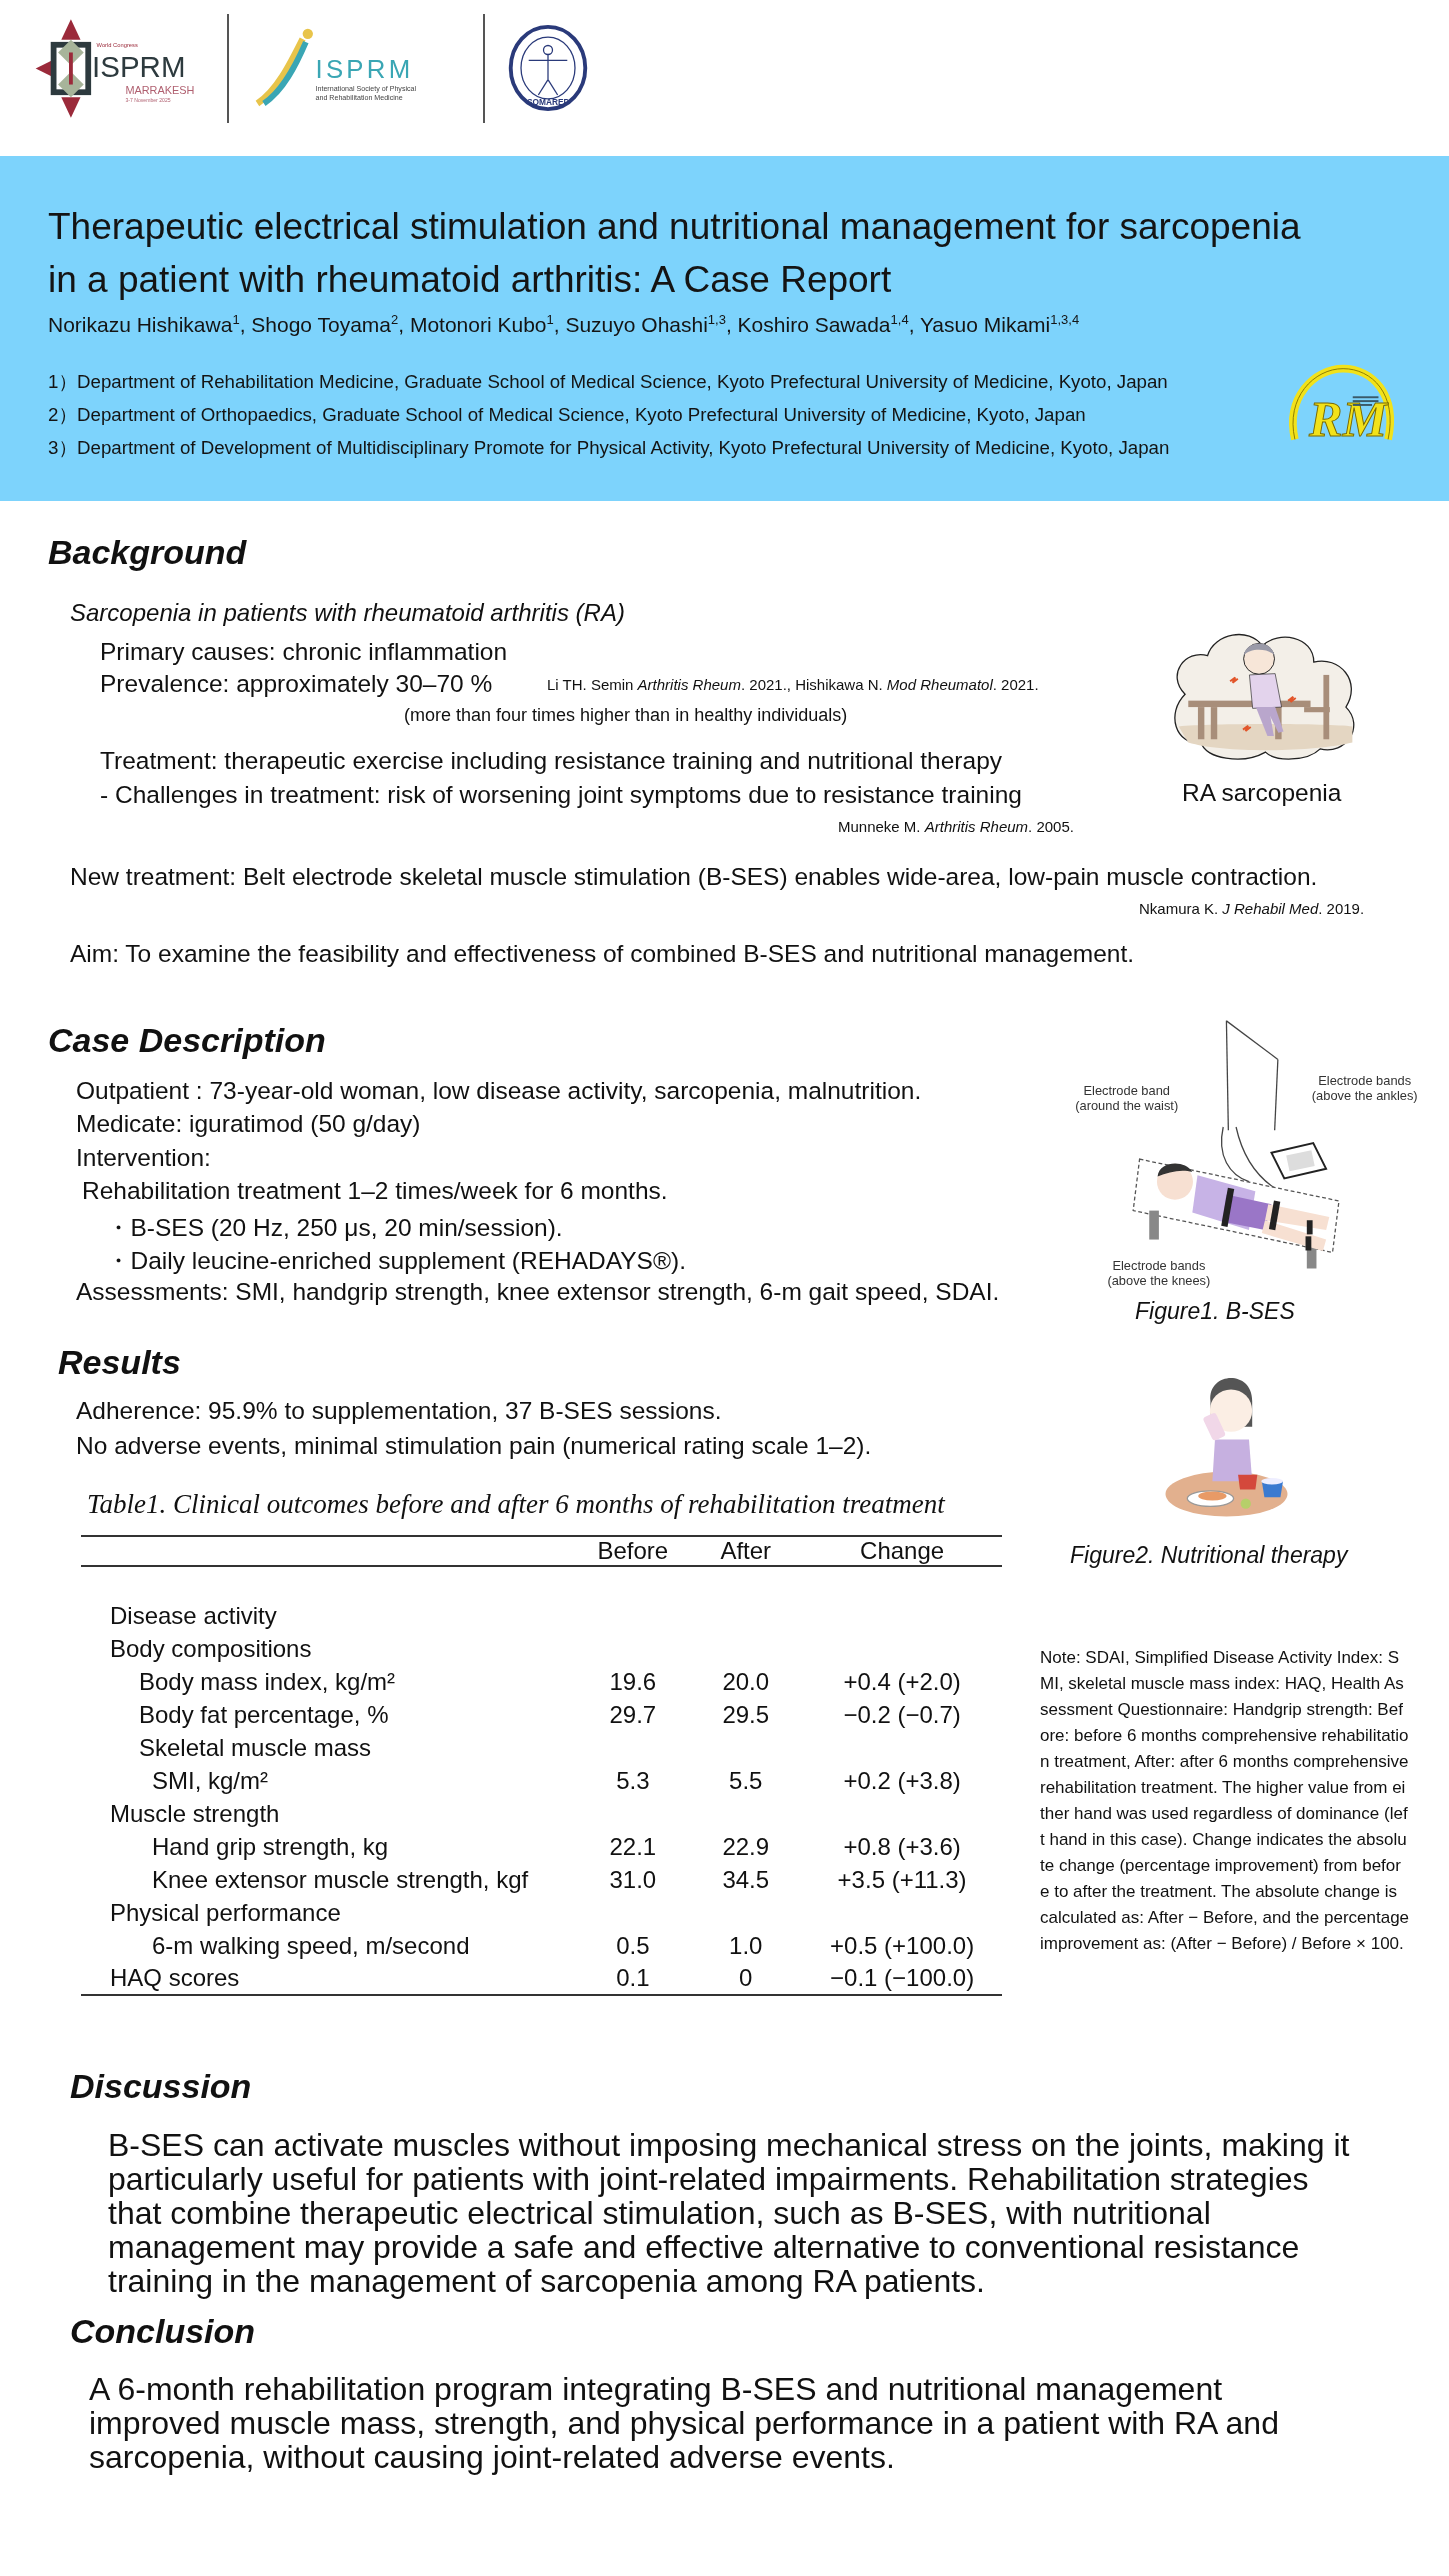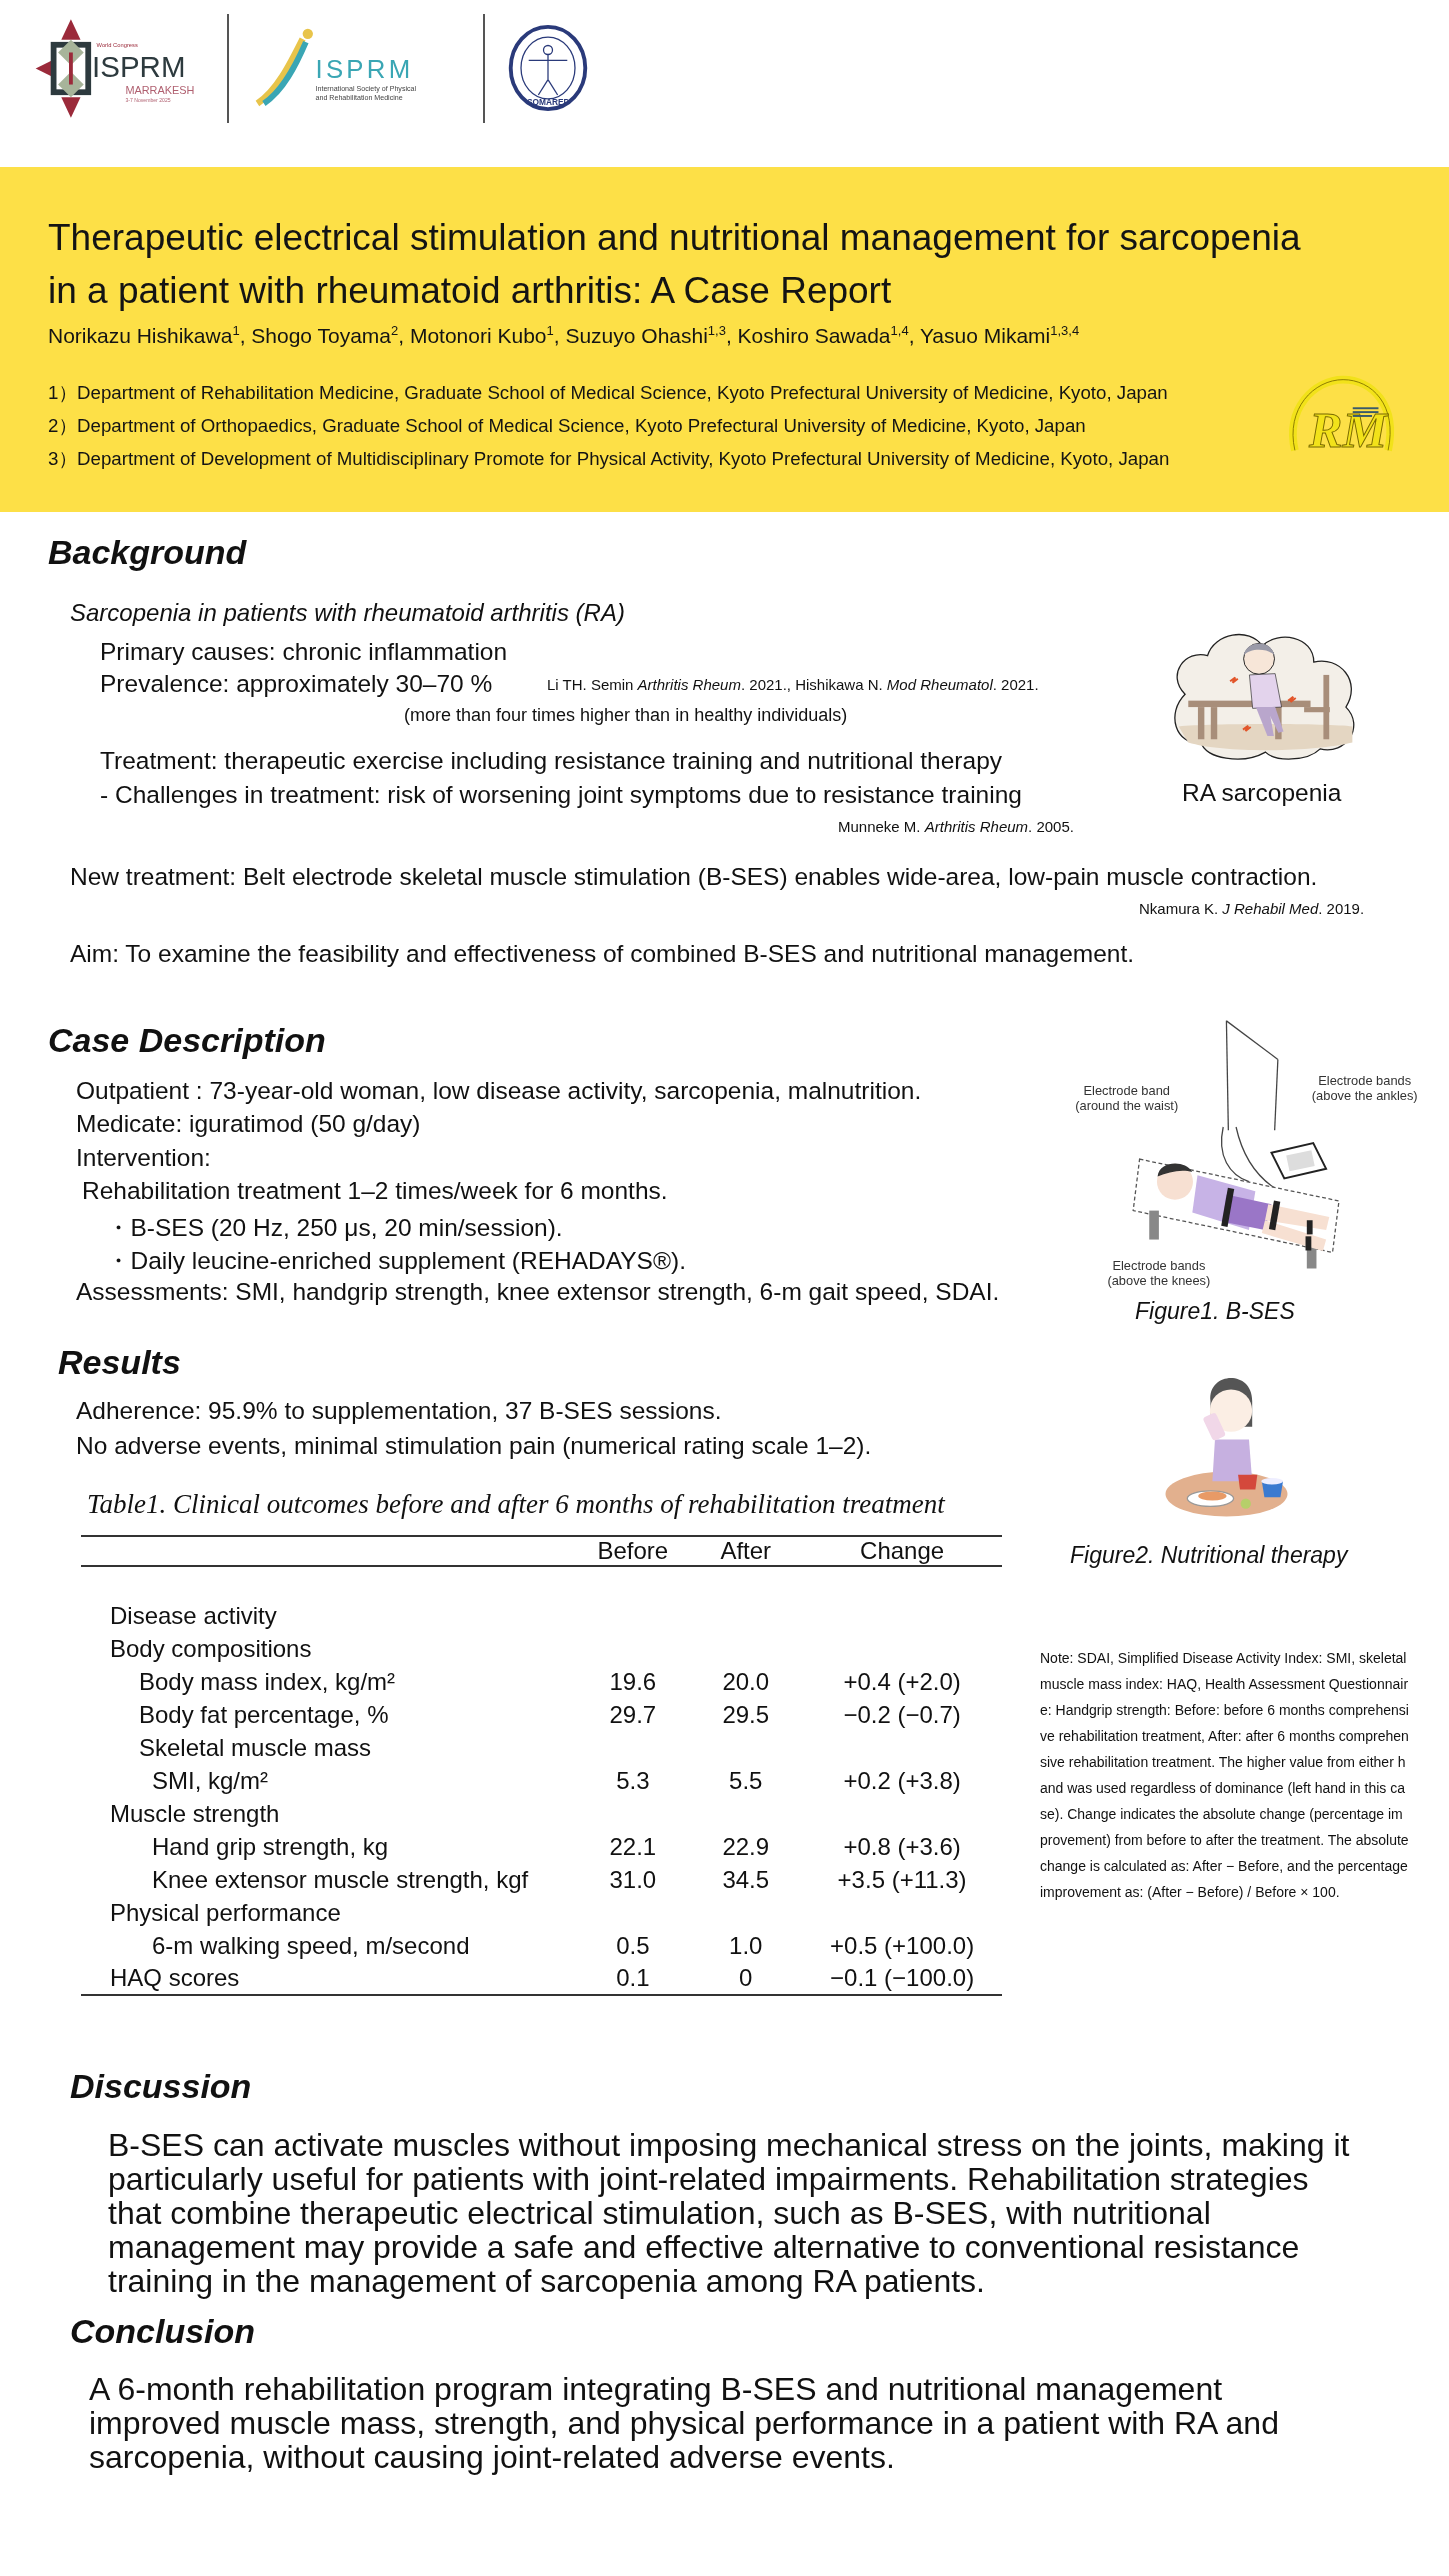--- a/index.html
+++ b/index.html
@@ -6,21 +6,21 @@
   html, body { width: 1449px; height: 2576px; background: #ffffff; overflow: hidden; }
   body { font-family: "Liberation Sans", "DejaVu Sans", sans-serif; color: #111; position: relative; }
 
   .logos { position: absolute; left: 0; top: 0; width: 1449px; height: 161px; background: #fff; }
   .logo { position: absolute; }
   .logo-isprm-wc { left: 29px; top: 14px; width: 180px; height: 109px; }
   .logo-isprm { left: 251px; top: 26px; width: 213px; height: 84px; }
   .logo-somarep { left: 506px; top: 22.5px; width: 84px; height: 90px; }
   .vsep { position: absolute; top: 14px; width: 1.9px; height: 109px; background: #555; }
 
-  .header { position: absolute; left: 0; top: 167px; width: 1449px; height: 345px; background: #fde047; }
+  .header { position: absolute; left: 0; top: 156px; width: 1449px; height: 345px; background: #7dd3fc; }
   .title { position: absolute; left: 48px; top: 44px; width: 1352px; font-size: 37px; line-height: 53px; color: #141414; font-weight: normal; }
   .authors { position: absolute; left: 48px; top: 156px; font-size: 21px; color: #141414; }
   .authors sup { font-size: 13px; }
   .affils { position: absolute; left: 48px; top: 209px; font-size: 18.7px; line-height: 33px; color: #141414; }
   .rm-logo { position: absolute; left: 1282px; top: 203px; width: 119px; height: 90px; }
 
   .h2 { position: absolute; font-size: 34px; font-weight: bold; font-style: italic; color: #111; }
   .txt { position: absolute; font-size: 24.5px; color: #111; white-space: nowrap; }
   .small { position: absolute; font-size: 15px; color: #111; white-space: nowrap; }
   .small i { font-style: italic; }
@@ -36,21 +36,21 @@
   table.outcomes td.num, table.outcomes th.num { text-align: center; }
   .col-label { width: 496px; }
   .col-before { width: 113px; }
   .col-after { width: 113px; }
   .col-change { width: 200px; }
   .lvl0 { padding-left: 29px; }
   .lvl1 { padding-left: 58px; }
   .lvl2 { padding-left: 71px; }
   .spacer td { height: 26px; }
 
-  .note { position: absolute; left: 1040px; top: 1645px; width: 370px; font-size: 14px; line-height: 26px; color: #111; word-break: break-all; }
+  .note { position: absolute; left: 1040px; top: 1645px; width: 370px; font-size: 17px; line-height: 26px; color: #111; word-break: break-all; }
 
   .para { position: absolute; font-size: 32px; line-height: 34px; color: #111; }
 </style>
 </head>
 <body>
 
 <div class="logos">
   <div class="logo logo-isprm-wc">
     <svg width="180" height="109" viewBox="0 0 280 170">
       <g>

